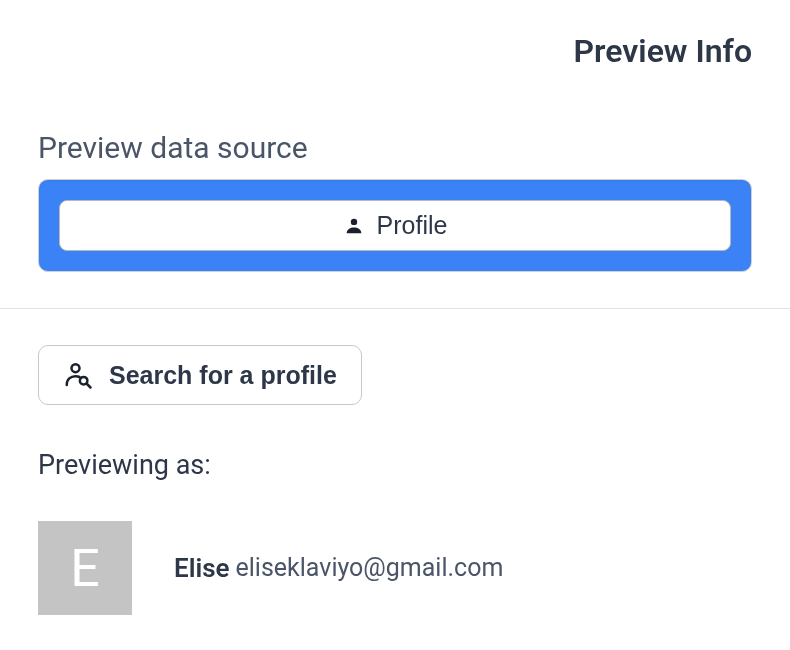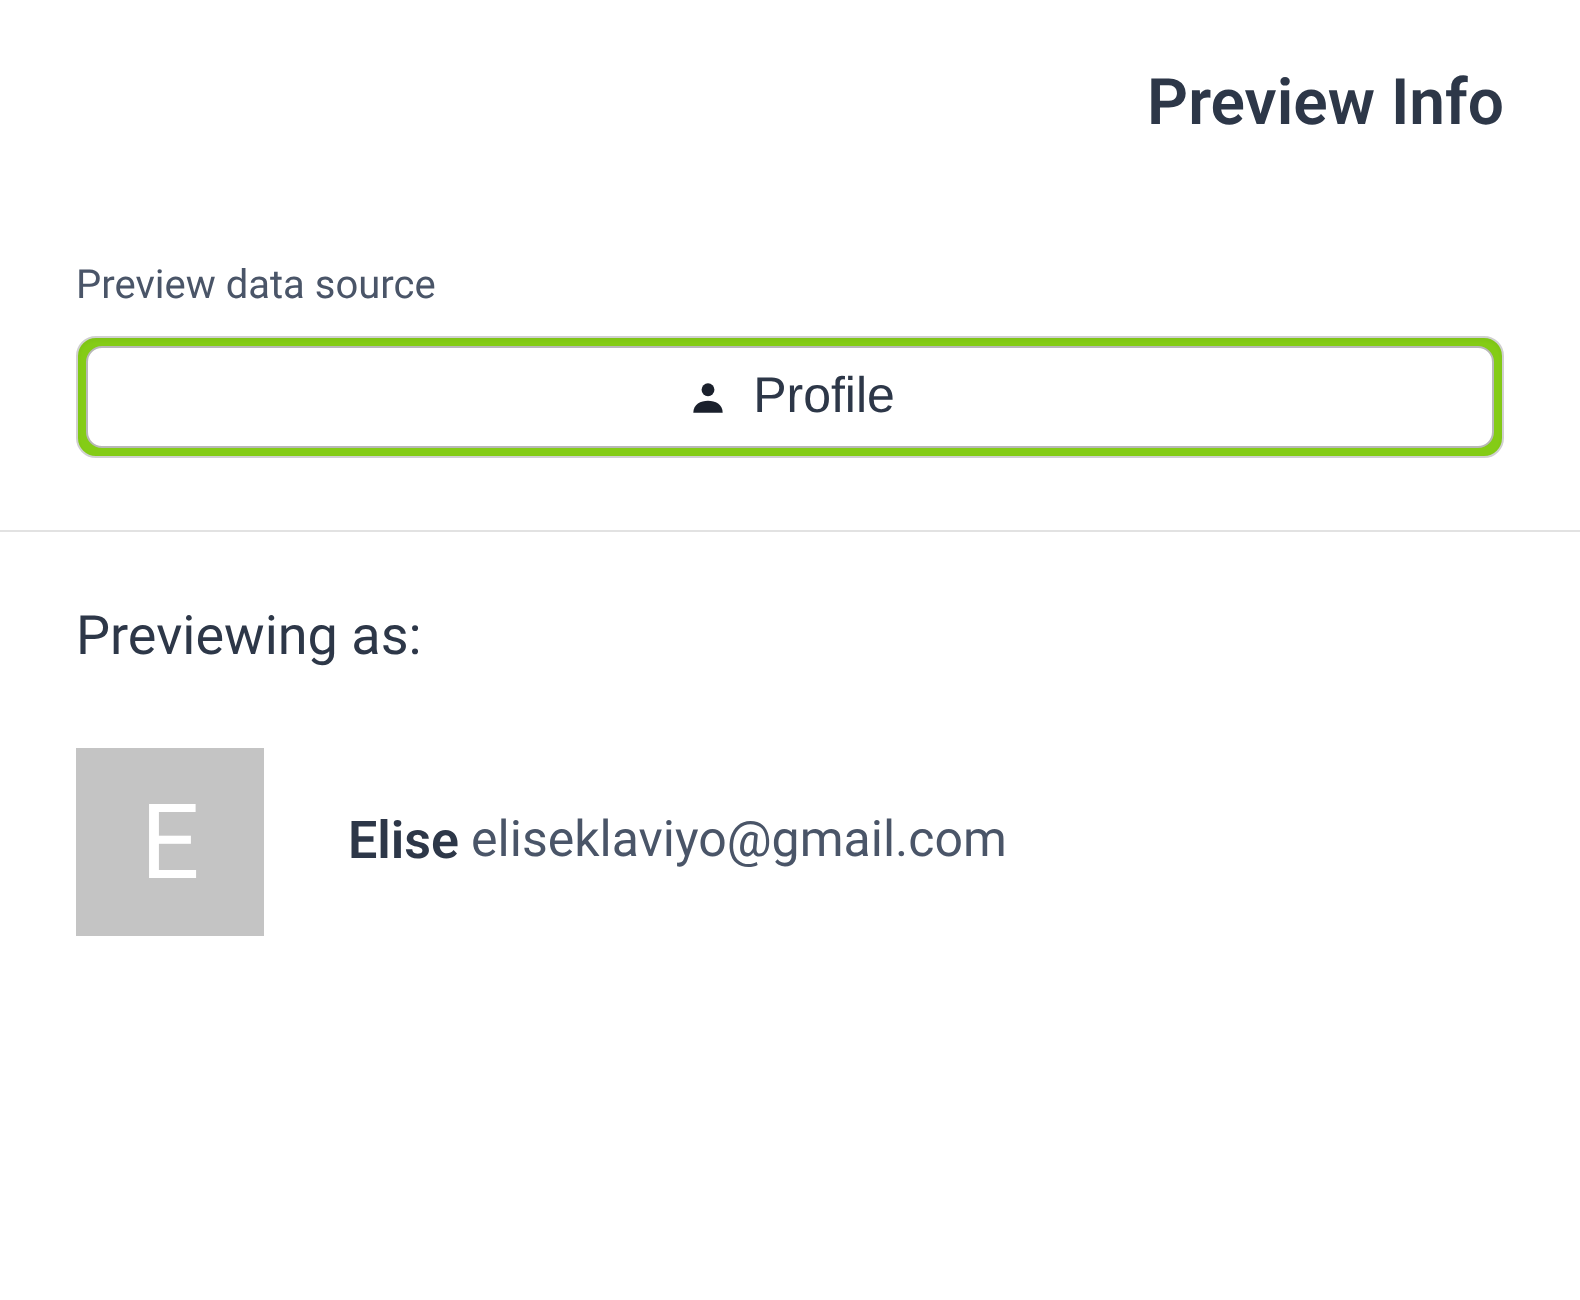--- a/index.html
+++ b/index.html
@@ -21,31 +21,31 @@
       padding: 0 38px;
     }
     .title {
       font-size: 32px;
       font-weight: 600;
       color: #2d3748;
       margin-bottom: 60px;
       text-align: right;
     }
     .label {
-      font-size: 20px;
+      font-size: 30px;
       font-weight: 400;
       color: #4a5568;
       margin-bottom: 14px;
     }
     .segment-control {
       display: flex;
-      background: #84cc16;
+      background: #3b82f6;
       border: 1px solid #d0d0d0;
       border-radius: 10px;
-      padding: 4px;
+      padding: 20px;
       box-shadow: inset 0 1px 2px rgba(0,0,0,0.05);
       margin-bottom: 36px;
     }
     .segment-option {
       flex: 1;
       display: flex;
       align-items: center;
       justify-content: center;
       gap: 12px;
       padding: 10px 0;
@@ -143,20 +143,31 @@
           </svg>
         </span>
         <span>Profile</span>
       </button>
     </div>
   </div>
 
   <hr class="divider">
 
   <div class="body-section">
+    <button class="search-button">
+      <span class="icon-wrap">
+        <svg width="30" height="30" viewBox="0 0 24 24" fill="none" stroke="#1a202c" stroke-width="2">
+          <circle cx="10" cy="6.5" r="3.2" fill="none"></circle>
+          <path d="M3 20 C3 15.5 6 13 10 13 C11.2 13 12.3 13.2 13.2 13.6" fill="none" stroke-linecap="round"></path>
+          <circle cx="16.5" cy="16.5" r="3" fill="none"></circle>
+          <line x1="18.8" y1="18.8" x2="22" y2="22" stroke-linecap="round"></line>
+        </svg>
+      </span>
+      <span>Search for a profile</span>
+    </button>
 
     <div class="previewing-label">Previewing as:</div>
 
     <div class="profile-row">
       <div class="avatar">E</div>
       <div class="profile-info">
         <div class="profile-name">Elise</div>
         <div class="profile-email">eliseklaviyo@gmail.com</div>
       </div>
     </div>

